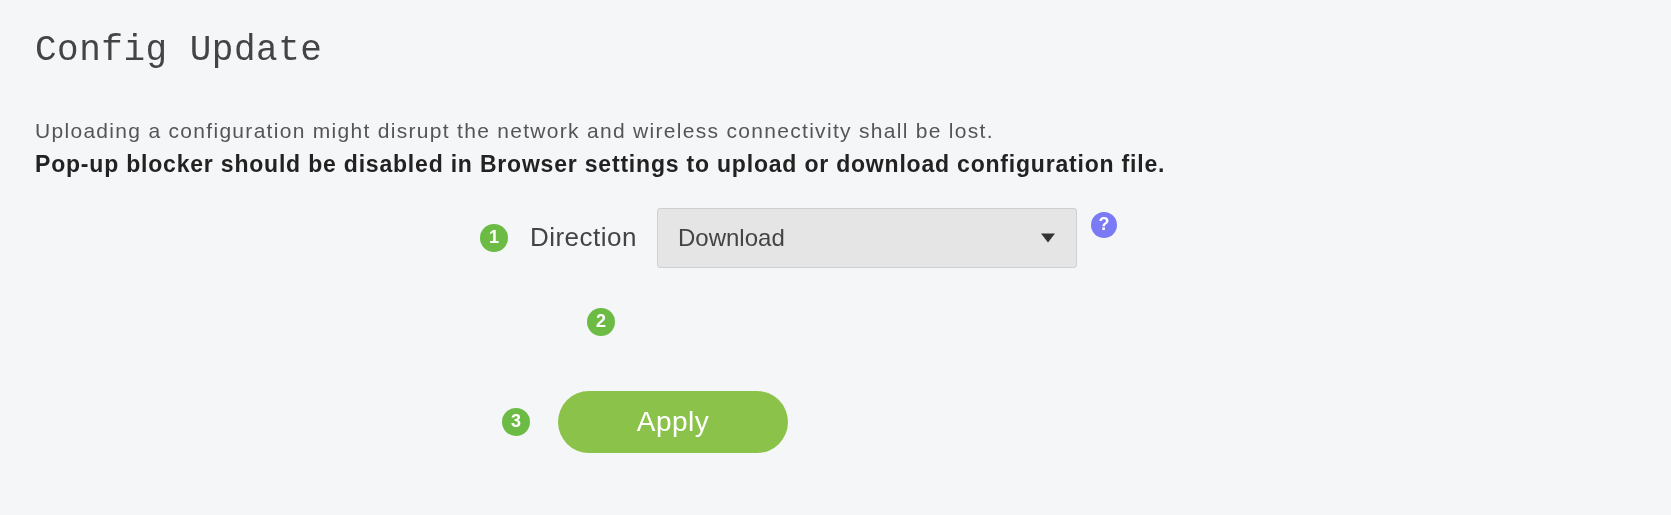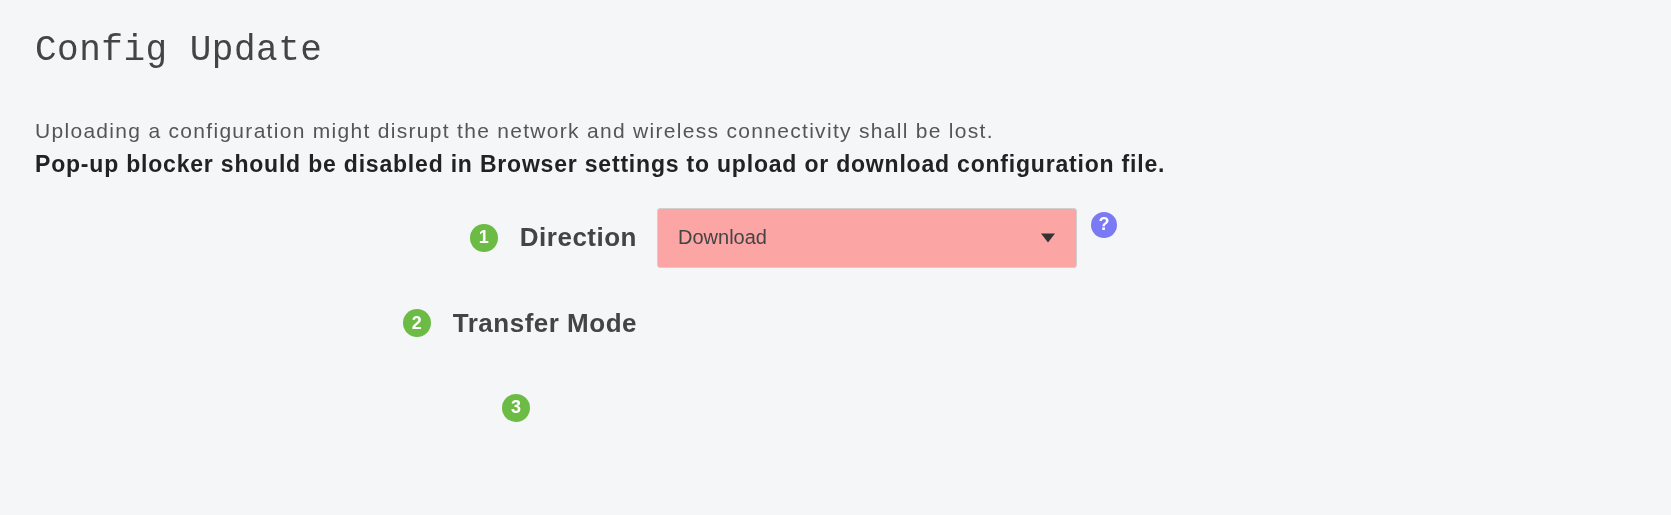--- a/index.html
+++ b/index.html
@@ -66,34 +66,33 @@
       width: 622px;
       padding-right: 20px;
     }
     .label-block .badge {
       margin-right: 22px;
     }
     .form-label {
       font-size: 26px;
       color: #444;
       letter-spacing: 0.5px;
-      font-weight: bold;
     }
     .select-wrapper {
       position: relative;
       width: 420px;
     }
     .select-box {
       width: 100%;
       height: 60px;
-      background: #fca5a5;
+      background: #e5e5e5;
       border: 1px solid #d0d0d0;
       border-radius: 3px;
       padding: 0 50px 0 20px;
-      font-size: 20px;
+      font-size: 24px;
       color: #444;
       display: flex;
       align-items: center;
       cursor: pointer;
     }
     .select-caret {
       position: absolute;
       right: 22px;
       top: 50%;
       transform: translateY(-50%);
@@ -161,21 +160,21 @@
     <div class="select-wrapper">
       <div class="select-box">Download</div>
       <div class="select-caret"></div>
     </div>
     <span class="help-icon">?</span>
   </div>
 
   <div class="form-row">
     <div class="label-block">
       <span class="badge">2</span>
-      <span class="form-label">Transfer Mode</span>
     </div>
   </div>
 
   <div class="action-row">
     <span class="badge">3</span>
+    <button class="apply-button">Apply</button>
   </div>
 
 </div>
 
 </body></html>

